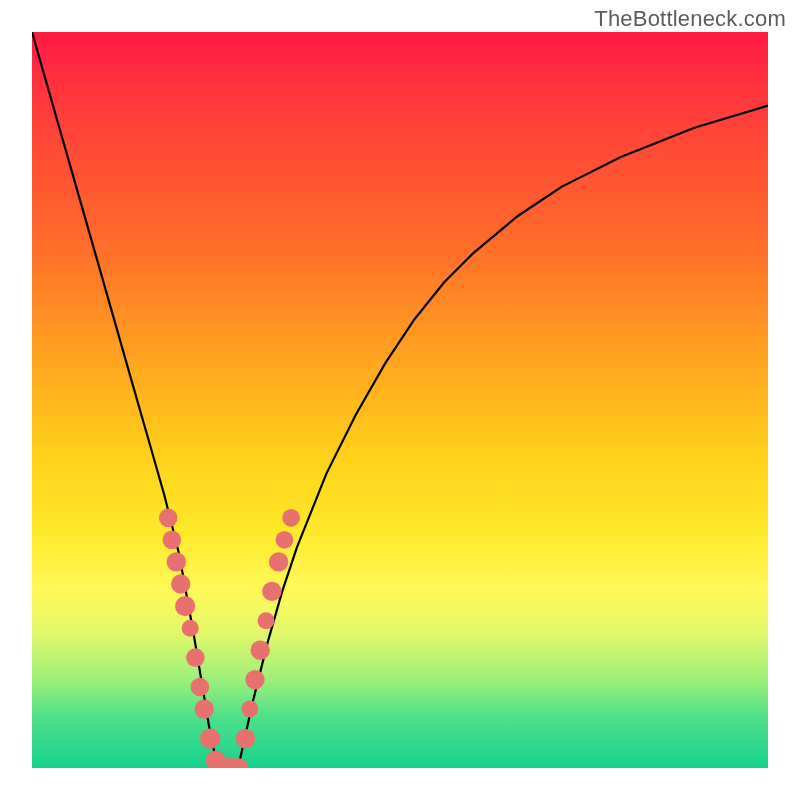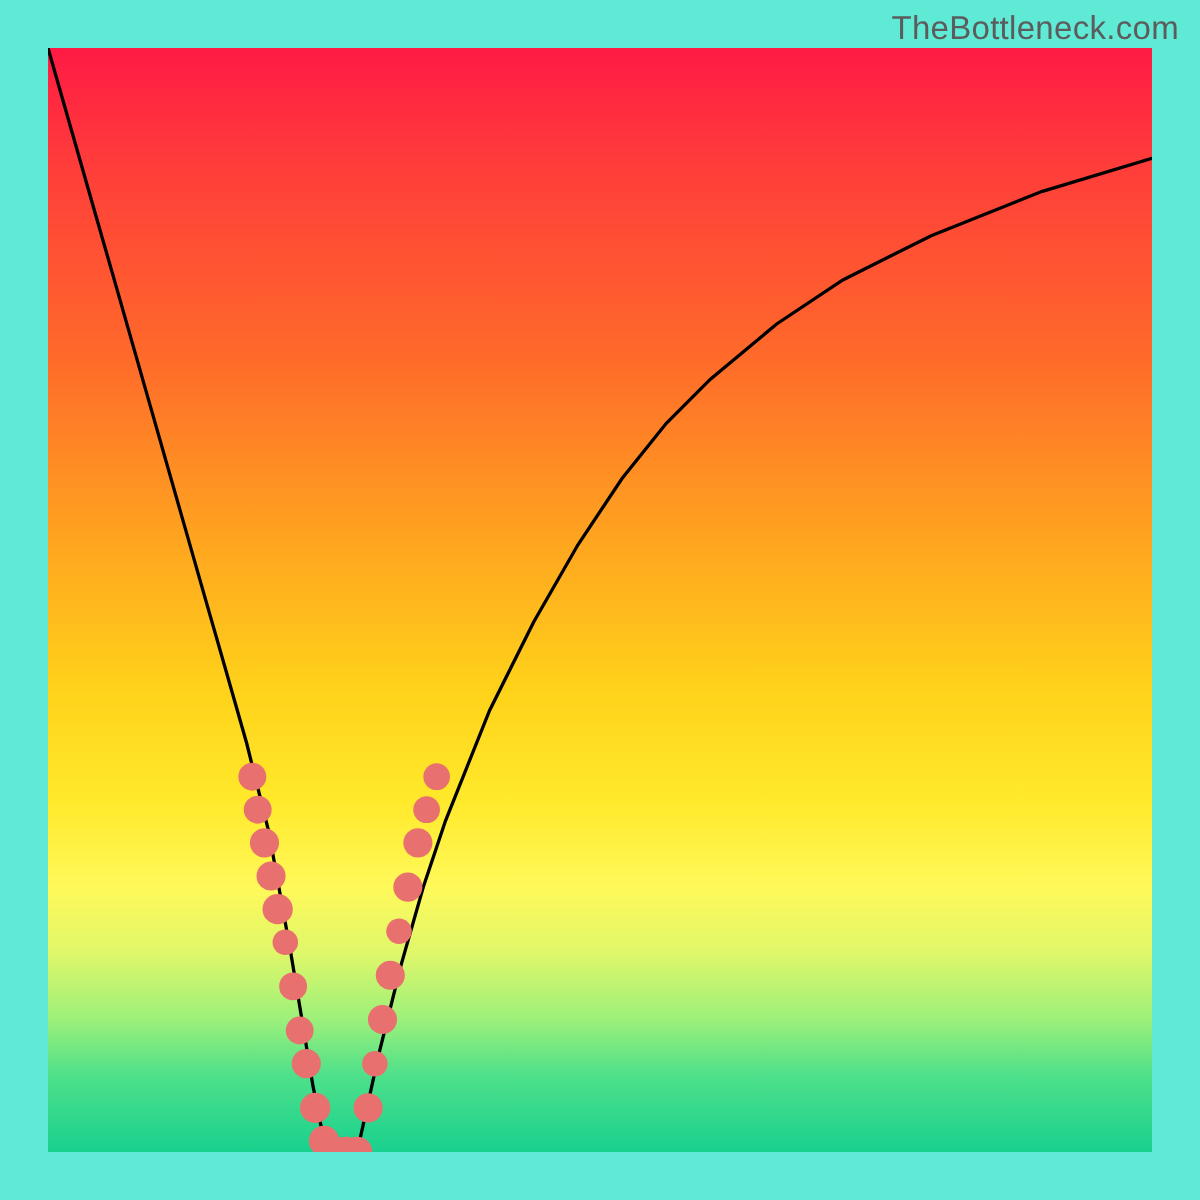--- a/index.html
+++ b/index.html
@@ -8,21 +8,21 @@
     width: 800px;
     height: 800px;
     overflow: hidden;
     background: #000;
     font-family: Arial, Helvetica, sans-serif;
   }
   .frame {
     position: relative;
     width: 800px;
     height: 800px;
-    background: #5eead4;
+    background: #ffffff;
   }
   .plot-area {
     position: absolute;
     left: 32px;
     top: 32px;
     width: 736px;
     height: 736px;
     background: linear-gradient(to bottom,
       #ff1a44 0%,
       #ff3b3b 10%,

